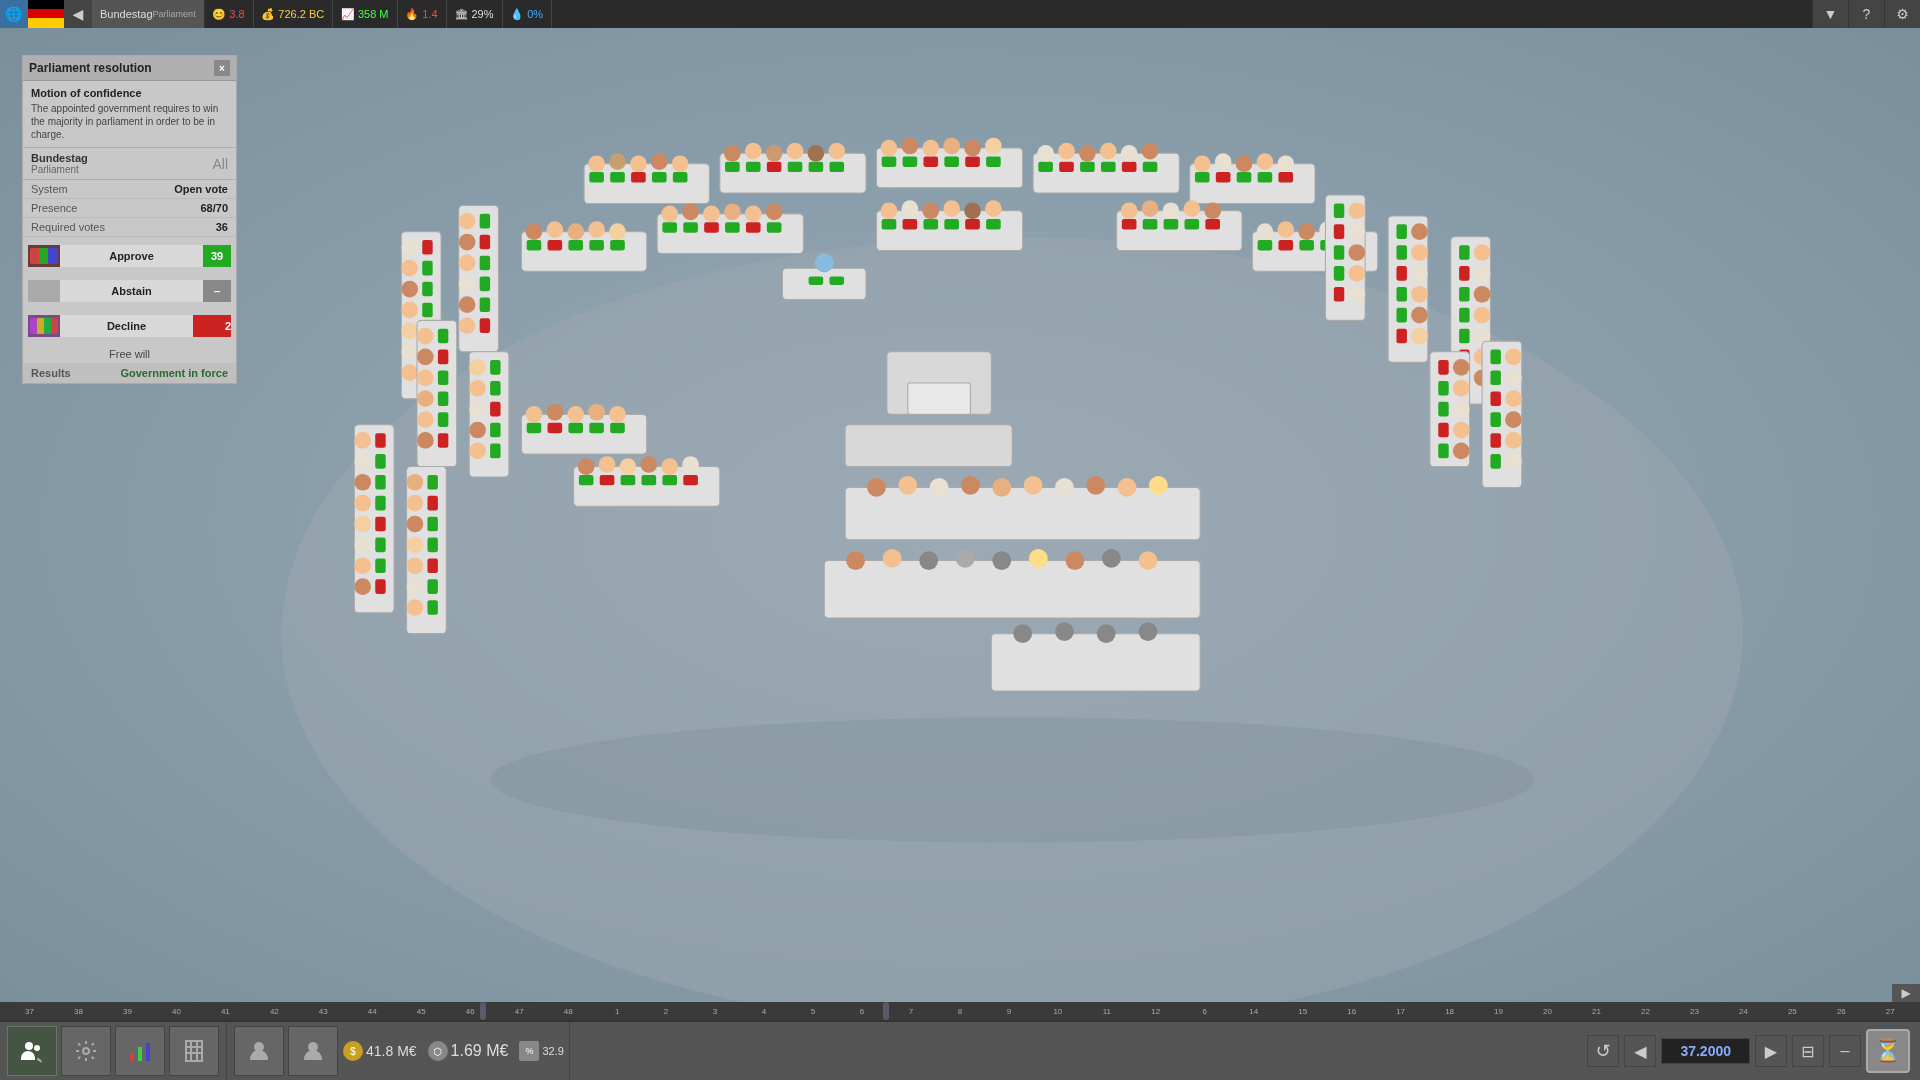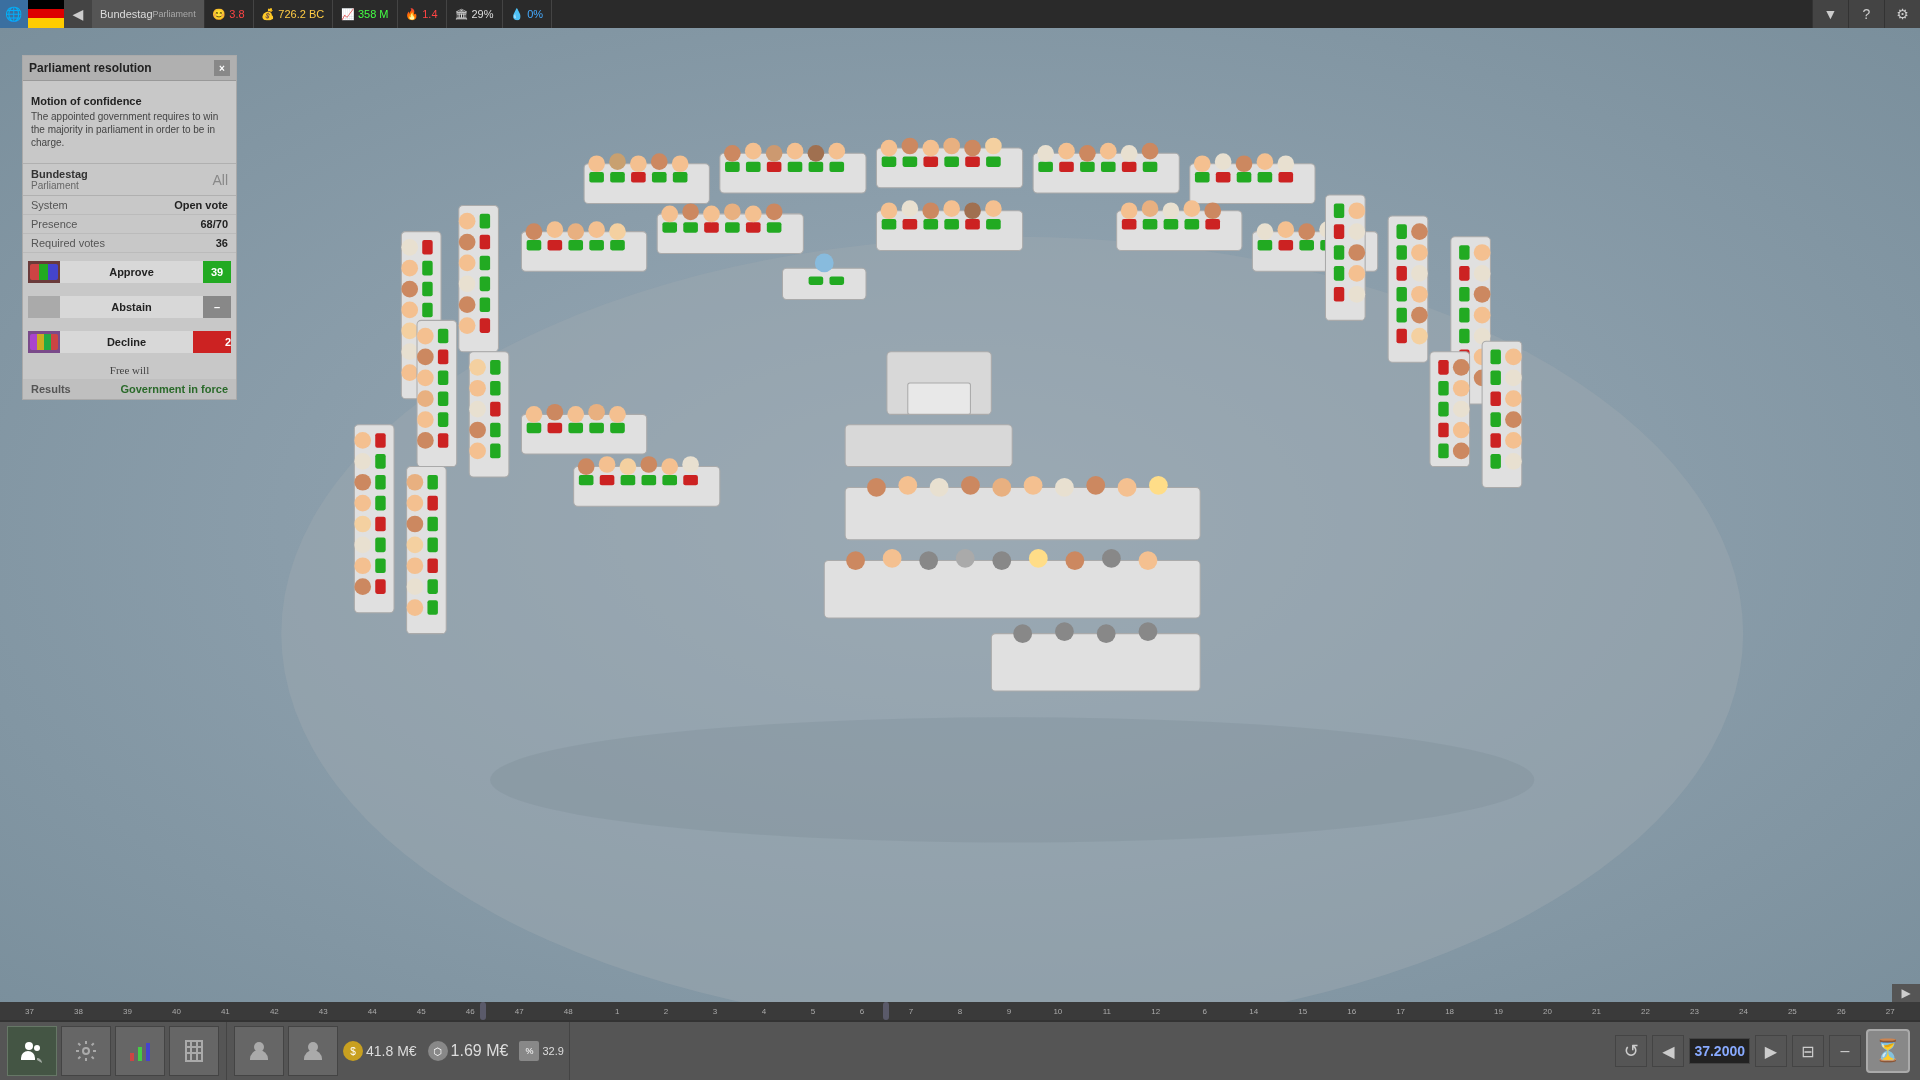--- a/index.html
+++ b/index.html
@@ -96,21 +96,21 @@
     }
     .panel-close {
       width: 16px; height: 16px;
       background: #888;
       color: white;
       display: flex; align-items: center; justify-content: center;
       font-size: 10px;
       cursor: pointer;
     }
     .panel-section {
-      padding: 14px 8px;
+      padding: 6px 8px;
       border-bottom: 1px solid #b0b0b0;
     }
     .motion-title {
       font-size: 11px;
       font-weight: bold;
       color: #222;
       margin-bottom: 3px;
     }
     .motion-desc {
       font-size: 10px;
@@ -180,21 +180,20 @@
     .abstain-count { background: #888; }
 
     .decline-icon { background: #7a4a8a; }
     .decline-count { background: #cc2222; padding-left: 38px; }
 
     .freewill-label {
       text-align: center;
       font-size: 11px;
       color: #444;
       padding: 3px 0;
-      font-family: Liberation Serif, serif;
     }
 
     .results-row {
       display: flex;
       justify-content: space-between;
       padding: 4px 8px;
       font-size: 11px;
       background: #bfbfbf;
     }
     .results-label { color: #555; font-weight: bold; }
@@ -284,21 +283,21 @@
       border: 1px solid #444;
       color: #ccc;
       display: flex; align-items: center; justify-content: center;
       font-size: 16px;
       cursor: pointer;
     }
 
     .bottom-date {
       background: #222;
       color: #88aaff;
-      padding: 4px 4px;
+      padding: 4px 18px;
       font-size: 14px;
       font-weight: bold;
       border: 1px solid #444;
     }
 
     .hourglass-btn {
       width: 44px; height: 44px;
       background: #888;
       border: 2px solid #aaa;
       border-radius: 4px;

